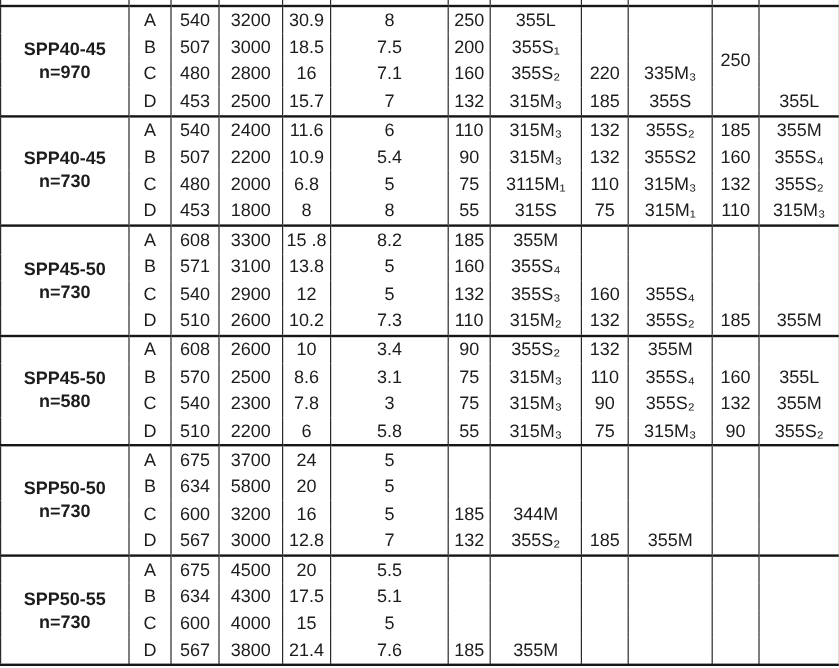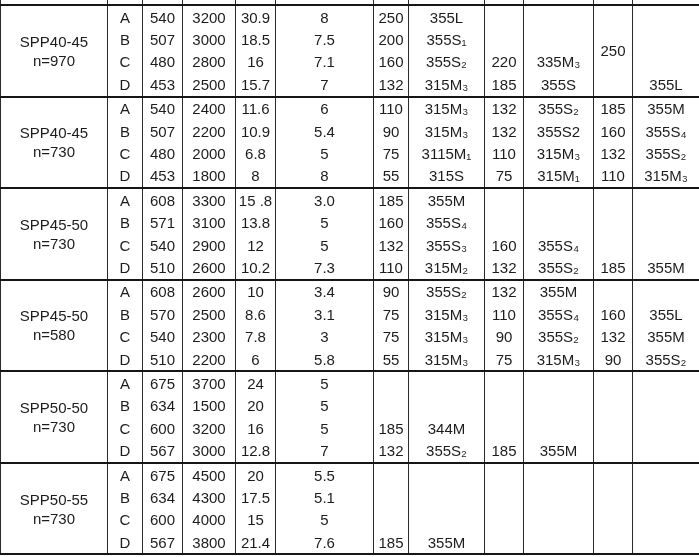--- a/index.html
+++ b/index.html
@@ -20,21 +20,21 @@
     border-right:1px solid #2a2a2a;
     text-align:center;
     vertical-align:middle;
     padding:0;
     height:22.4px;
     overflow:hidden;
     white-space:nowrap;
   }
   td.bt{border-top:2px solid #161616;}
   td.stub{height:4px;border-top:none;}
-  td.model{line-height:19px;}
+  td.model{line-height:19px;font-weight:bold;}
 </style>
 </head>
 <body>
 
 <table class="spec">
 <colgroup>
 <col style="width:107px">
       <col style="width:35px">
       <col style="width:40px">
       <col style="width:53px">
@@ -183,21 +183,21 @@
 <tbody>
 <tr>
 <td class="model bt" rowspan="4">
           <div>SPP45-50</div>
           <div>n=730</div>
         </td>
 <td class="bt">A</td>
 <td class="bt">608</td>
 <td class="bt">3300</td>
 <td class="bt">15 .8</td>
-<td class="bt">3.0</td>
+<td class="bt">8.2</td>
 <td class="bt">185</td>
 <td class="bt">355M</td>
 <td class="bt"></td>
 <td class="bt"></td>
 <td class="bt"></td>
 <td class="bt"></td>
 </tr>
 <tr>
 <td>B</td>
 <td>571</td>
@@ -312,21 +312,21 @@
 <td class="bt"></td>
 <td class="bt"></td>
 <td class="bt"></td>
 <td class="bt"></td>
 <td class="bt"></td>
 <td class="bt"></td>
 </tr>
 <tr>
 <td>B</td>
 <td>634</td>
-<td>1500</td>
+<td>5800</td>
 <td>20</td>
 <td>5</td>
 <td></td>
 <td></td>
 <td></td>
 <td></td>
 <td></td>
 <td></td>
 </tr>
 <tr>

